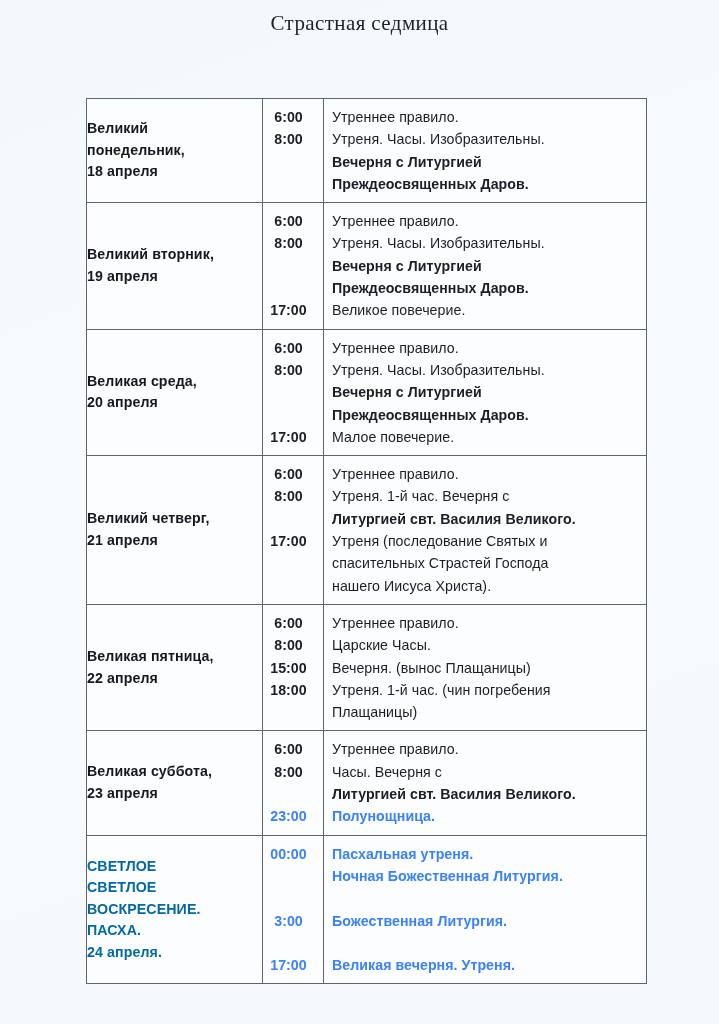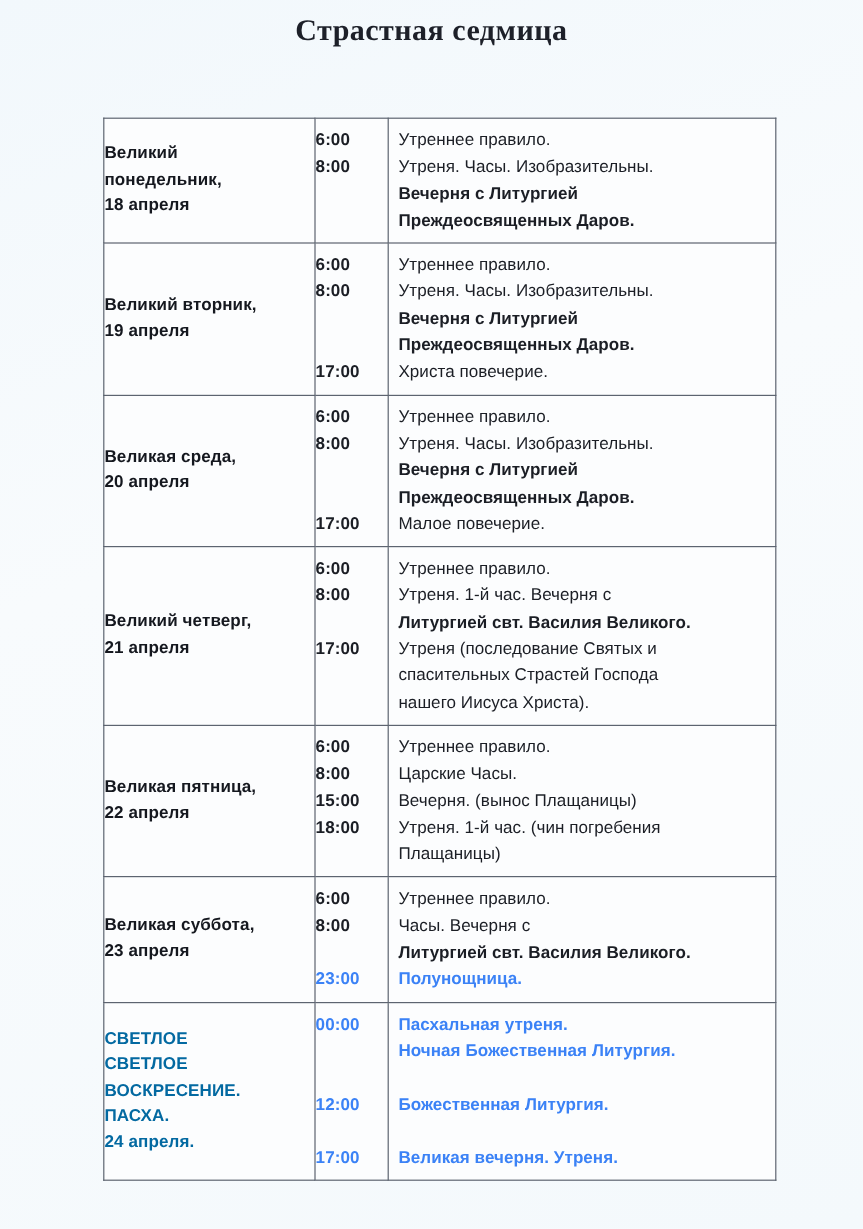--- a/index.html
+++ b/index.html
@@ -31,22 +31,22 @@
     font-size: 30.5px;
     font-weight: bold;
     letter-spacing: 0.6px;
     color: #1a1d26;
     line-height: 1.12;
     margin: 0;
     white-space: nowrap;
   }
   .doc-subtitle {
     font-family: "Liberation Serif", serif;
-    font-size: 25px;
-    font-weight: bold;
+    font-size: 21px;
+    font-weight: normal;
     color: #1d2029;
     letter-spacing: 0.4px;
     margin: 6px 0 0 0;
     line-height: 1.1;
   }
 
   
   .schedule-wrap {
     position: absolute;
     left: 86px;
@@ -92,21 +92,21 @@
 
   .ln {
     display: block;
     font-size: 14.2px;
     line-height: 22.3px;
     height: 22.3px;
     color: #1b1e25;
     white-space: nowrap;
     letter-spacing: 0.05px;
   }
-  .time-cell .ln { text-align: left; }
+  .time-cell .ln { text-align: center; }
   .serv-cell .ln { text-align: left; }
   .ln.b { font-weight: bold; }
   .ln.blank { visibility: hidden; }
 
   
   .red { color: #3b82f6; }
   .day-cell.red { color: #0369a1; }
 
   
   .clip-last { }
@@ -164,21 +164,21 @@
                 <span class="ln b blank">&nbsp;</span>
                 <span class="ln b">17:00</span>
               </div>
             </td>
             <td class="serv-cell">
               <div class="lines">
                 <span class="ln">Утреннее правило.</span>
                 <span class="ln">Утреня. Часы. Изобразительны.</span>
                 <span class="ln b">Вечерня с Литургией</span>
                 <span class="ln b">Преждеосвященных Даров.</span>
-                <span class="ln">Христа повечерие.</span>
+                <span class="ln">Великое повечерие.</span>
               </div>
             </td>
           </tr>
           <tr>
             <td class="day-cell">
               <span class="dline">Великая среда,</span>
               <span class="dline">20 апреля</span>
             </td>
             <td class="time-cell">
               <div class="lines">
@@ -277,21 +277,21 @@
               <span class="dline">СВЕТЛОЕ</span>
               <span class="dline">ВОСКРЕСЕНИЕ.</span>
               <span class="dline">ПАСХА.</span>
               <span class="dline">24 апреля.</span>
             </td>
             <td class="time-cell">
               <div class="lines">
                 <span class="ln b red">00:00</span>
                 <span class="ln b blank">&nbsp;</span>
                 <span class="ln b blank">&nbsp;</span>
-                <span class="ln b red">12:00</span>
+                <span class="ln b red">3:00</span>
                 <span class="ln b blank">&nbsp;</span>
                 <span class="ln b red">17:00</span>
               </div>
             </td>
             <td class="serv-cell">
               <div class="lines">
                 <span class="ln b red">Пасхальная утреня.</span>
                 <span class="ln b red">Ночная Божественная Литургия.</span>
                 <span class="ln red blank">&nbsp;</span>
                 <span class="ln b red">Божественная Литургия.</span>

